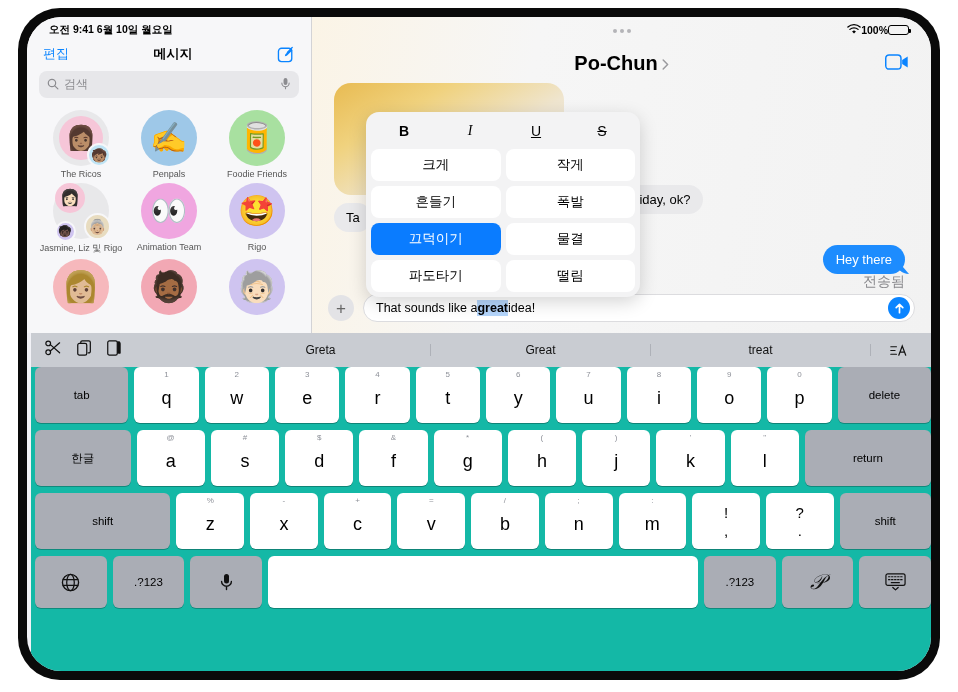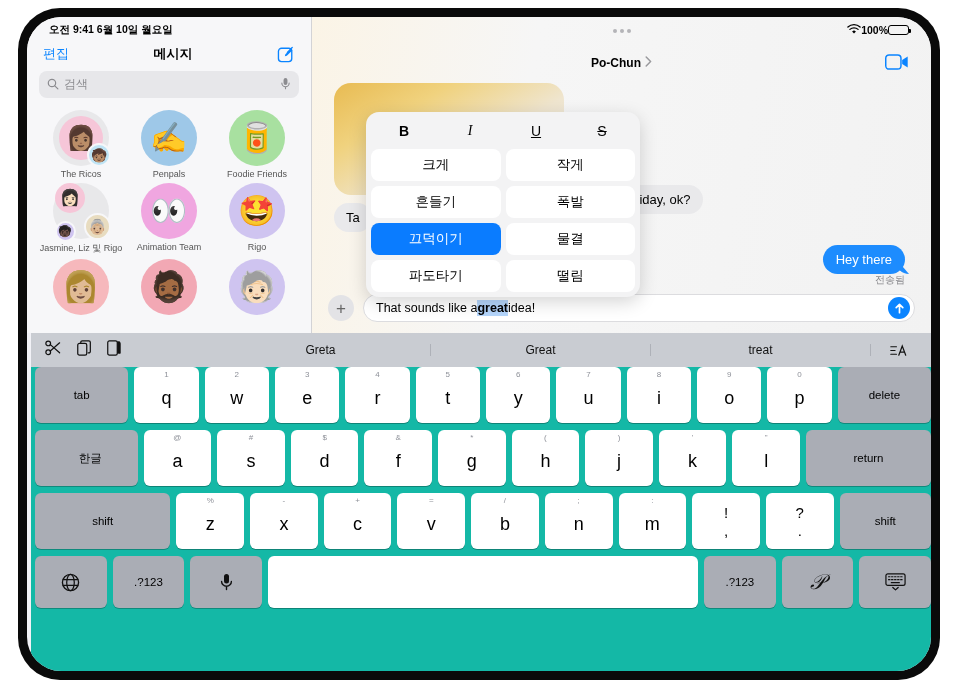--- a/index.html
+++ b/index.html
@@ -104,21 +104,21 @@
     position: absolute; top: 12px; left: 50%; transform: translateX(-50%);
     display: flex; gap: 3px;
   }
   .mt-dot { width: 4px; height: 4px; border-radius: 50%; background: #b4b4b8; }
   #convo-nav {
     position: absolute; top: 26px; left: 0; width: 100%; height: 40px;
     display: flex; align-items: center; justify-content: center;
   }
   #convo-title {
     display: flex; align-items: flex-start; gap: 4px;
-    font-size: 12px; font-weight: bold; color: #000;
+    font-size: 20px; font-weight: bold; color: #000;
   }
   #facetime-icon { position: absolute; right: 22px; top: 11px; }
 
   #msgs { position: absolute; top: 66px; left: 0; width: 100%; height: 220px; }
   #photo-bubble {
     position: absolute; left: 22px; top: 0; width: 230px; height: 112px;
     border-radius: 17px;
     background: linear-gradient(150deg,#e8bb52 0%,#f0d27e 28%,#efe5cf 60%,#f3f3f3 100%);
     overflow: hidden;
   }
@@ -131,21 +131,21 @@
     background: #1d8cfe; color: #fff;
     border-radius: 17px; padding: 7px 13px;
     font-size: 13px; position: absolute;
   }
   .tail-out::after {
     content: ""; position: absolute; right: -4px; bottom: 0;
     width: 13px; height: 15px; background: #1d8cfe;
     border-bottom-left-radius: 14px;
     clip-path: polygon(0 0, 100% 100%, 0 100%);
   }
-  .meta { position: absolute; font-size: 10px; color: #8a8a8e; }
+  .meta { position: absolute; font-size: 14px; color: #8a8a8e; }
 
   
   #input-bar {
     position: absolute; bottom: 0; left: 0; width: 100%; height: 44px;
     display: flex; align-items: center; gap: 9px; padding: 0 16px 6px 16px;
   }
   #plus-btn {
     width: 26px; height: 26px; border-radius: 50%; background: #e3e3e6;
     display: flex; align-items: center; justify-content: center;
     color: #666; font-size: 17px; line-height: 1; flex-shrink: 0;
@@ -220,21 +220,21 @@
   }
   .key .main { margin-top: 6px; font-weight: normal; }
   .key.dark {
     background: #aaadb5; box-shadow: 0 1px 0 rgba(0,0,0,0.25);
     font-size: 11.5px;
   }
   .key.dark .main { margin-top: 0; }
   .key.punct .hint { position: static; font-size: 15px; color: #000; margin-bottom: 1px; }
   .key.punct .main { font-size: 15px; margin-top: 0; }
   #row1 .key:first-child, #row1 .key:last-child { flex: 1.45; }
-  #row2 .key:first-child { flex: 1.4; padding-left: 8px; }
+  #row2 .key:first-child { flex: 1.4; }
   #row2 .key:last-child { flex: 1.85; }
   #row3 .key:first-child { flex: 2.0; }
   #row3 .key:last-child { flex: 1.35; }
   #row4 .key { height: 52px; }
   .k-space { flex: 5.1 !important; background: #fff !important; }
   .k-small { flex: 0.85 !important; }
   #home-indicator {
     position: absolute; bottom: 6px; left: 50%; transform: translateX(-50%);
     width: 215px; height: 4px; background: #0a0a0a; border-radius: 3px;
   }

